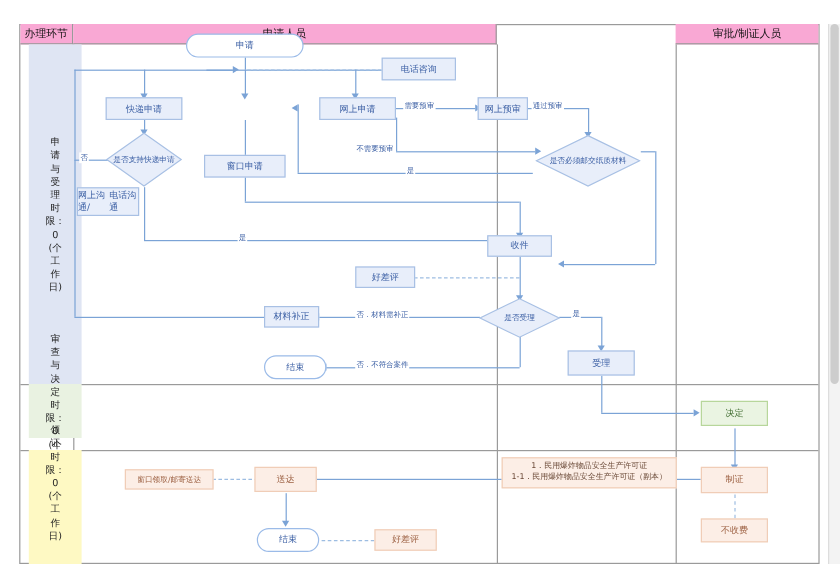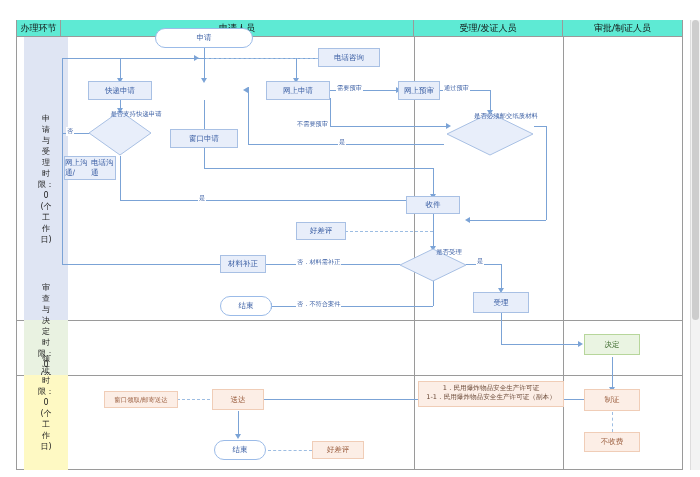--- a/index.html
+++ b/index.html
@@ -4,21 +4,21 @@
 <style>
   html,body{margin:0;padding:0;background:#ffffff;}
   body{font-family:"DejaVu Sans","Liberation Sans",sans-serif;}
   #root{position:relative;width:700px;height:477px;overflow:hidden;background:#fff;}
 
   
   .frame{position:absolute;left:16px;top:20px;width:667px;height:450px;border:1px solid #9a9a9a;box-sizing:border-box;background:#fff;}
   .title{position:absolute;left:0;top:2px;width:700px;text-align:center;font-size:10px;color:#1a1a1a;letter-spacing:.5px;}
 
   .hdr{position:absolute;top:20px;height:17px;border-right:1px solid #9a9a9a;border-bottom:1px solid #9a9a9a;
-       box-sizing:border-box;display:flex;align-items:center;justify-content:center;font-size:9px;color:#111;background:#5eead4;}
+       box-sizing:border-box;display:flex;align-items:center;justify-content:center;font-size:9px;color:#111;background:#f9a8d4;}
   .hdr.noR{border-right:none;}
 
   .vline{position:absolute;width:0;border-left:1px solid #9a9a9a;}
   .hline{position:absolute;height:0;border-top:1px solid #9a9a9a;}
 
   
   .stage{position:absolute;left:24px;width:44px;box-sizing:border-box;
          display:flex;align-items:center;justify-content:center;text-align:center;
          font-size:8px;line-height:11px;color:#222;padding:18px;flex-direction:column;}
   .st-a{background:#dfe5f3;}
@@ -30,21 +30,21 @@
         text-align:left;font-size:7.5px;line-height:10px;color:#3b5fa4;}
   .rect{background:#e8eefa;border:1px solid #a8c0e4;}
   .oval{background:#fff;border:1px solid #9bbbe8;border-radius:40px;}
   .green{background:#eaf4e2;border:1px solid #b7d69b;color:#3e6b2e;}
   .pink{background:#fceee6;border:1px solid #f0cdb7;color:#9d6244;}
   .docbox{background:#fceee6;border:1px solid #f0cdb7;color:#6b4a38;font-size:6.6px;line-height:9px;
           justify-content:flex-start;text-align:left;padding:2px 4px;}
 
   .dmd{position:absolute;}
   .dmd svg{position:absolute;left:0;top:0;}
-  .dmd .dtxt{position:absolute;left:16px;top:0;width:100%;height:100%;display:flex;align-items:flex-start;
+  .dmd .dtxt{position:absolute;left:0;top:0;width:100%;height:100%;display:flex;align-items:center;
              justify-content:center;text-align:center;font-size:6.4px;line-height:8px;color:#3b5fa4;}
 
   
   .cn{position:absolute;background:#7ba3d6;}
   .cv{width:1px;}
   .ch{height:1px;}
   .dash-h{position:absolute;height:0;border-top:1px dashed #9dbde2;}
   .dash-v{position:absolute;width:0;border-left:1px dashed #9dbde2;}
   .arw{position:absolute;width:0;height:0;}
   .ar-r{border-top:3px solid transparent;border-bottom:3px solid transparent;border-left:5px solid #7ba3d6;}
@@ -58,35 +58,34 @@
 </head>
 <body>
 
 <div id="root">
 
 
   <div class="frame"></div>
 
   <div class="hdr" style="left:17px;width:44px;">办理环节</div>
   <div class="hdr" style="left:61px;width:353px;">申请人员</div>
-  <div class="hdr" style="left:414px;width:149px;">受理/发证人员</div>
   <div class="hdr noR" style="left:563px;width:119px;">审批/制证人员</div>
 
   <div class="vline" style="left:61px;top:37px;height:433px;"></div>
   <div class="vline" style="left:414px;top:37px;height:433px;"></div>
   <div class="vline" style="left:563px;top:37px;height:433px;"></div>
   <div class="hline" style="left:17px;top:320px;width:665px;"></div>
   <div class="hline" style="left:17px;top:375px;width:665px;"></div>
 
   <div class="stage st-a" style="top:37px;height:283px;">
       <div>申请与受理</div>
       <div>时限：0</div>
       <div>(个工作日)</div>
     </div>
-  <div class="stage st-b" style="top:320px;height:55px;justify-content:center;">
+  <div class="stage st-b" style="top:320px;height:45px;justify-content:center;">
       <div>审查与决定</div>
       <div>时限：0</div>
       <div>(个工作日)</div>
     </div>
   <div class="stage st-c" style="top:375px;height:95px;">
       <div>领证</div>
       <div>时限：0</div>
       <div>(个工作日)</div>
     </div>
 

